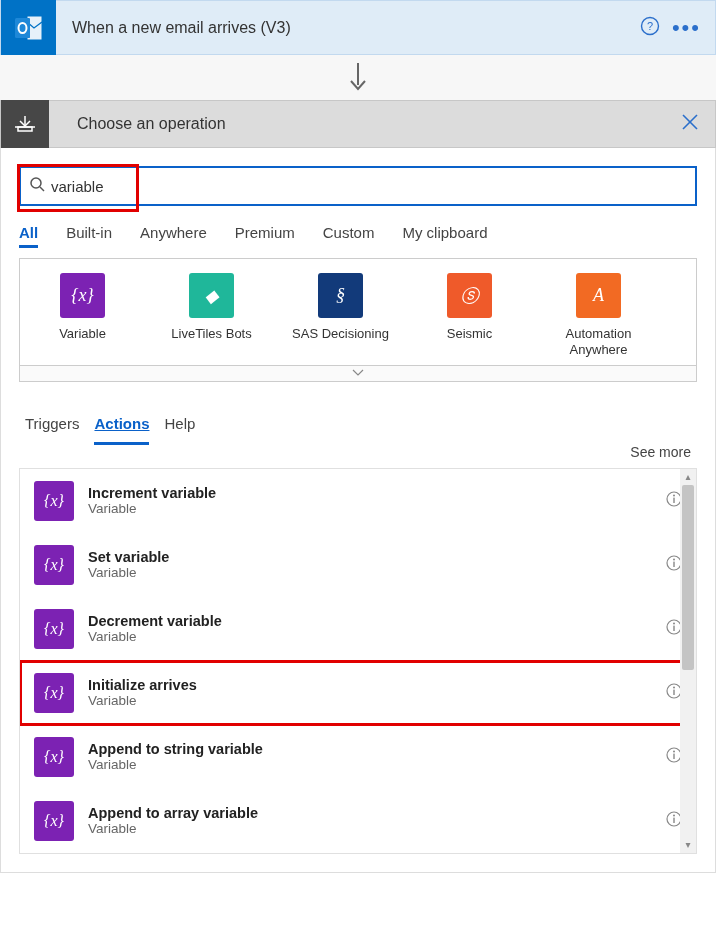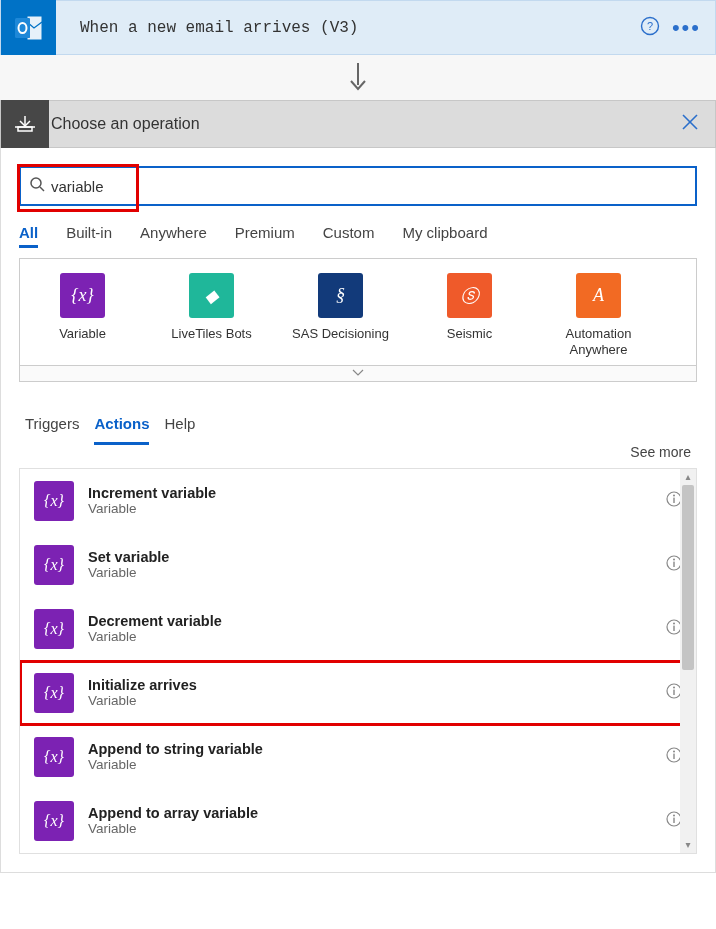--- a/index.html
+++ b/index.html
@@ -9,38 +9,38 @@
   .trigger-card {
     display: flex; align-items: center;
     background: #dfecf7; border: 1px solid #c2d9ef;
     height: 55px;
   }
   .trigger-icon-box {
     width: 55px; height: 55px; background: #0072c6;
     display: flex; align-items: center; justify-content: center;
     color: #fff;
   }
-  .trigger-title { flex: 1; padding-left: 24px; font-size: 16px; color: #333; font-family: Liberation Mono, monospace; }
+  .trigger-title { flex: 1; padding-left: 16px; font-size: 16px; color: #333; }
   .help-icon { color: #2b6fcb; margin-right: 12px; }
   .more-icon { color: #2b6fcb; margin-right: 14px; font-size: 22px; letter-spacing: 2px; }
 
   
   .arrow-row { height: 45px; display:flex; align-items:center; justify-content:center; background:#f7f7f7; }
   .arrow-row svg { stroke:#666; }
 
   
   .choose-header {
     display:flex; align-items:center; background:#dcdcdc; height:48px;
     border:1px solid #c7c7c7;
   }
   .choose-icon-box {
     width:48px; height:48px; background:#474747;
     display:flex; align-items:center; justify-content:center; color:#fff;
   }
-  .choose-title { flex:1; padding-left:2px; font-size:16px; color:#333; }
+  .choose-title { flex:1; padding-left:28px; font-size:16px; color:#333; }
   .close-x { margin-right:16px; color:#2b6fcb; font-size:20px; }
 
   .picker-body { border:1px solid #ddd; border-top:none; padding:18px 0 0 0; }
 
   
   .search-wrap { margin: 0 18px; position:relative; height:40px;
                  border:2px solid #0a61c9; }
   .search-highlight { position:absolute; top:-4px; left:-4px; width:122px; height:48px;
                       border:3px solid #e10000; pointer-events:none; }
   .search-icon { position:absolute; left:8px; top:50%; transform:translateY(-50%); color:#555; }
@@ -66,21 +66,21 @@
 
   
   .collapse-strip { border:1px solid #ccc; border-top:none; margin:0 18px; height:16px;
                     display:flex; align-items:center; justify-content:center; color:#888; font-size:11px;
                     background:#fafafa; cursor:pointer; }
 
   
   .subtabs-row { display:flex; align-items:center; margin:18px 24px 0 24px; font-size:15px; color:#444; }
   .subtabs { display:flex; gap:15px; }
   .subtab { padding-bottom:10px; cursor:pointer; }
-  .subtab.active { color:#0a61c9; border-bottom:3px solid #0a61c9; font-weight:600; }
+  .subtab.active { color:#0a61c9; border-bottom:3px solid #0a61c9; font-weight:600;text-decoration:underline; }
   .see-more { margin-left:auto; font-size:14px; color:#444; cursor:pointer;margin-top:44px; }
 
   
   .action-scroll { position:relative; margin:8px 18px 18px 18px; border:1px solid #e0e0e0; }
   .action-list { max-height:394px; overflow:hidden; position:relative; }
   .action-item { display:flex; align-items:center; padding:12px 14px; cursor:pointer; position:relative; }
   .action-item + .action-item { }
   .action-icon { width:40px; height:40px; border-radius:3px; background:#7c22b3; display:flex; align-items:center; justify-content:center; color:#fff; font-family:Georgia,serif; font-style:italic; font-size:16px; margin-right:14px; flex-shrink:0; }
   .action-text .t { font-size:14.5px; font-weight:600; color:#222; }
   .action-text .s { font-size:13.5px; color:#666; }

